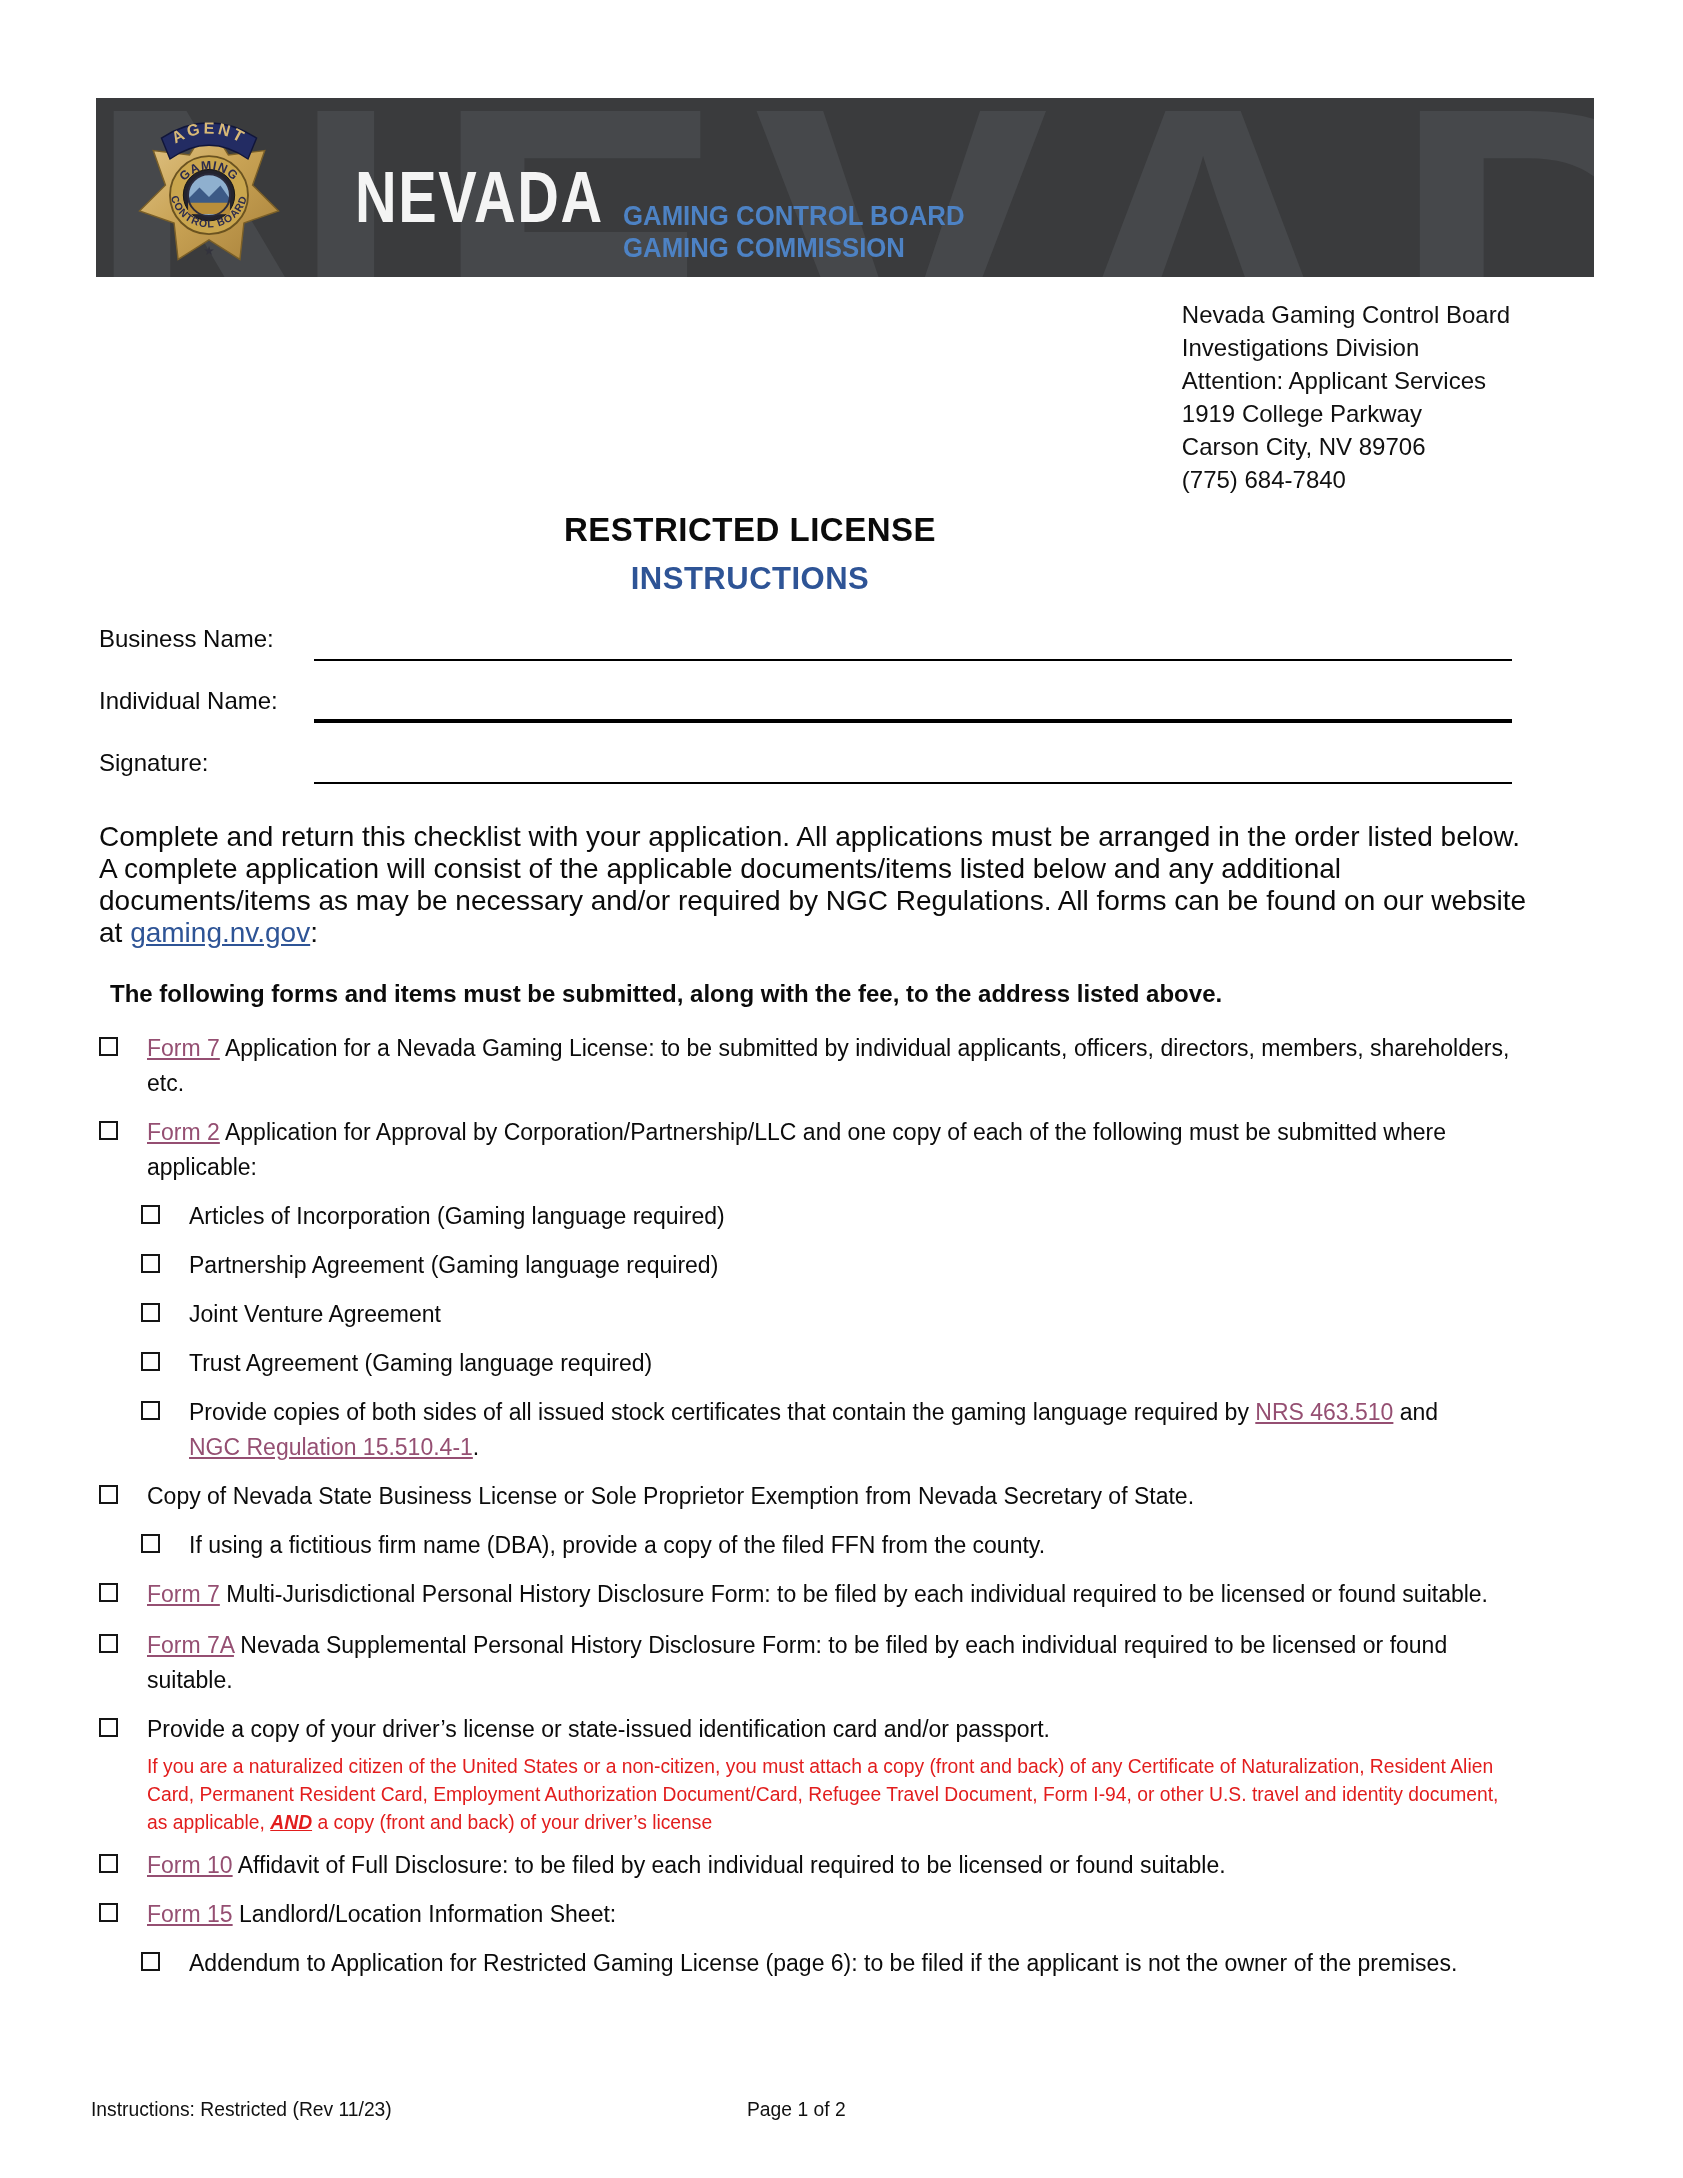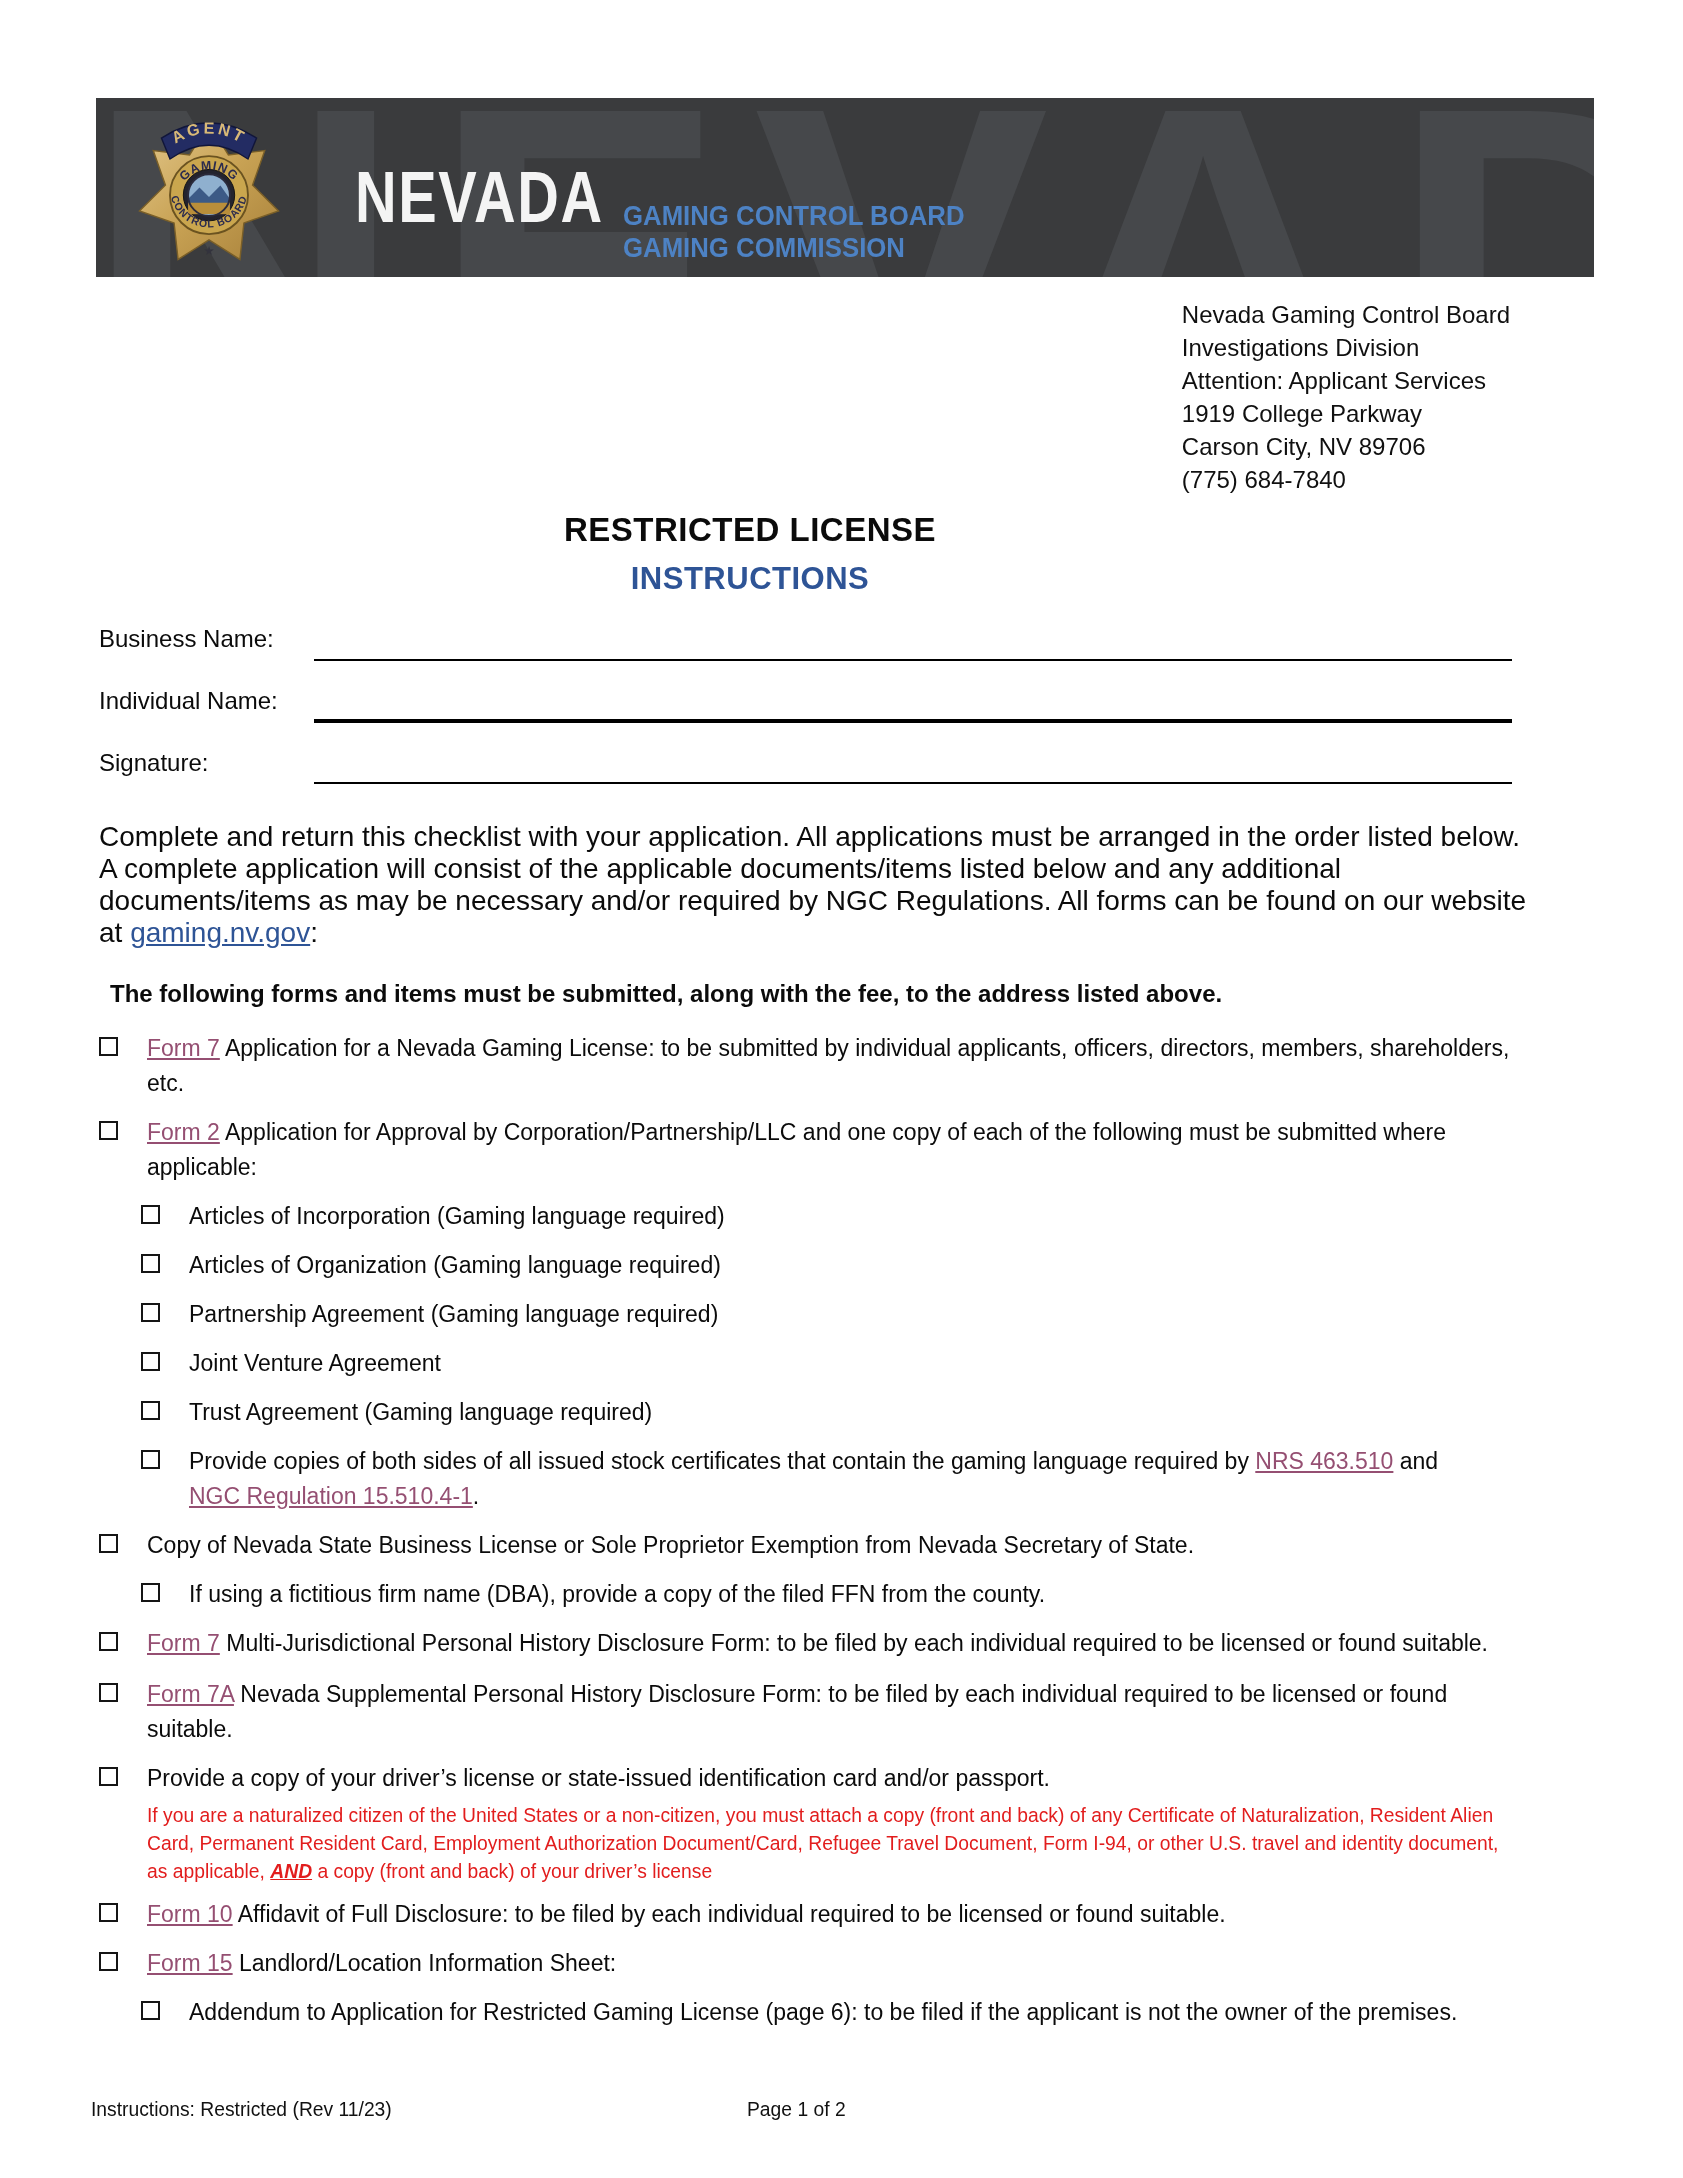--- a/index.html
+++ b/index.html
@@ -127,23 +127,20 @@
     </div>
 
     <div class="item">
       <span class="cb"></span><a class="plink">Form 2</a><span> Application for Approval by Corporation/Partnership/LLC and one copy of each of the following must be submitted where applicable:</span>
     </div>
 
     <div class="item l2">
       <span class="cb"></span><span>Articles of Incorporation (Gaming language required)</span>
     </div>
 
-    <div class="item l2">
-      <span class="cb"></span><span>Articles of Organization (Gaming language required)</span>
-    </div>
 
     <div class="item l2">
       <span class="cb"></span><span>Partnership Agreement (Gaming language required)</span>
     </div>
 
     <div class="item l2">
       <span class="cb"></span><span>Joint Venture Agreement</span>
     </div>
 
     <div class="item l2">

